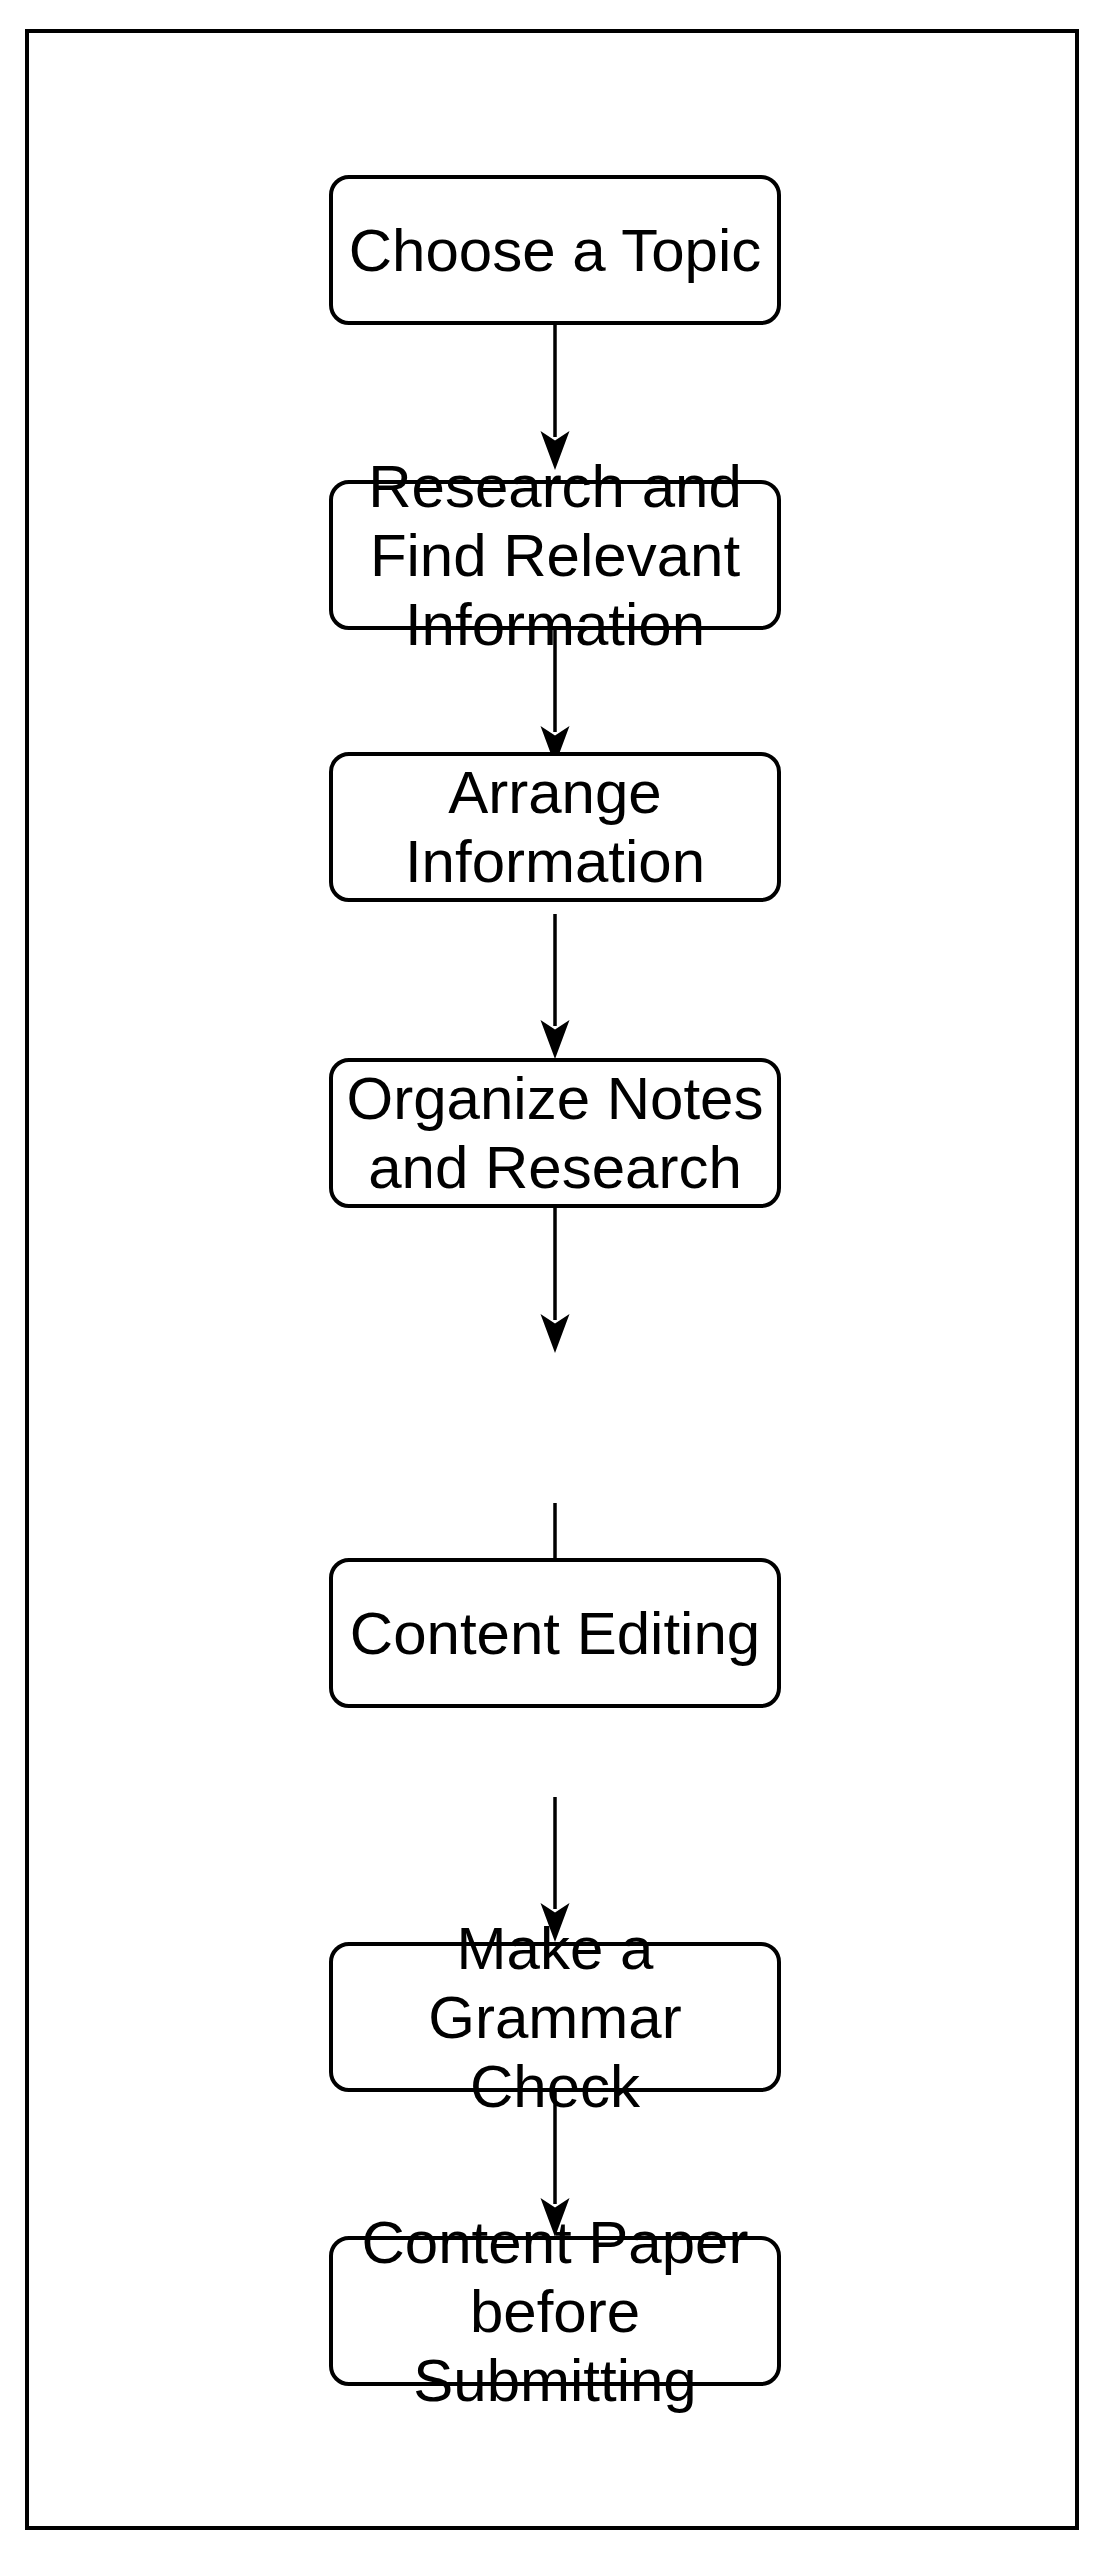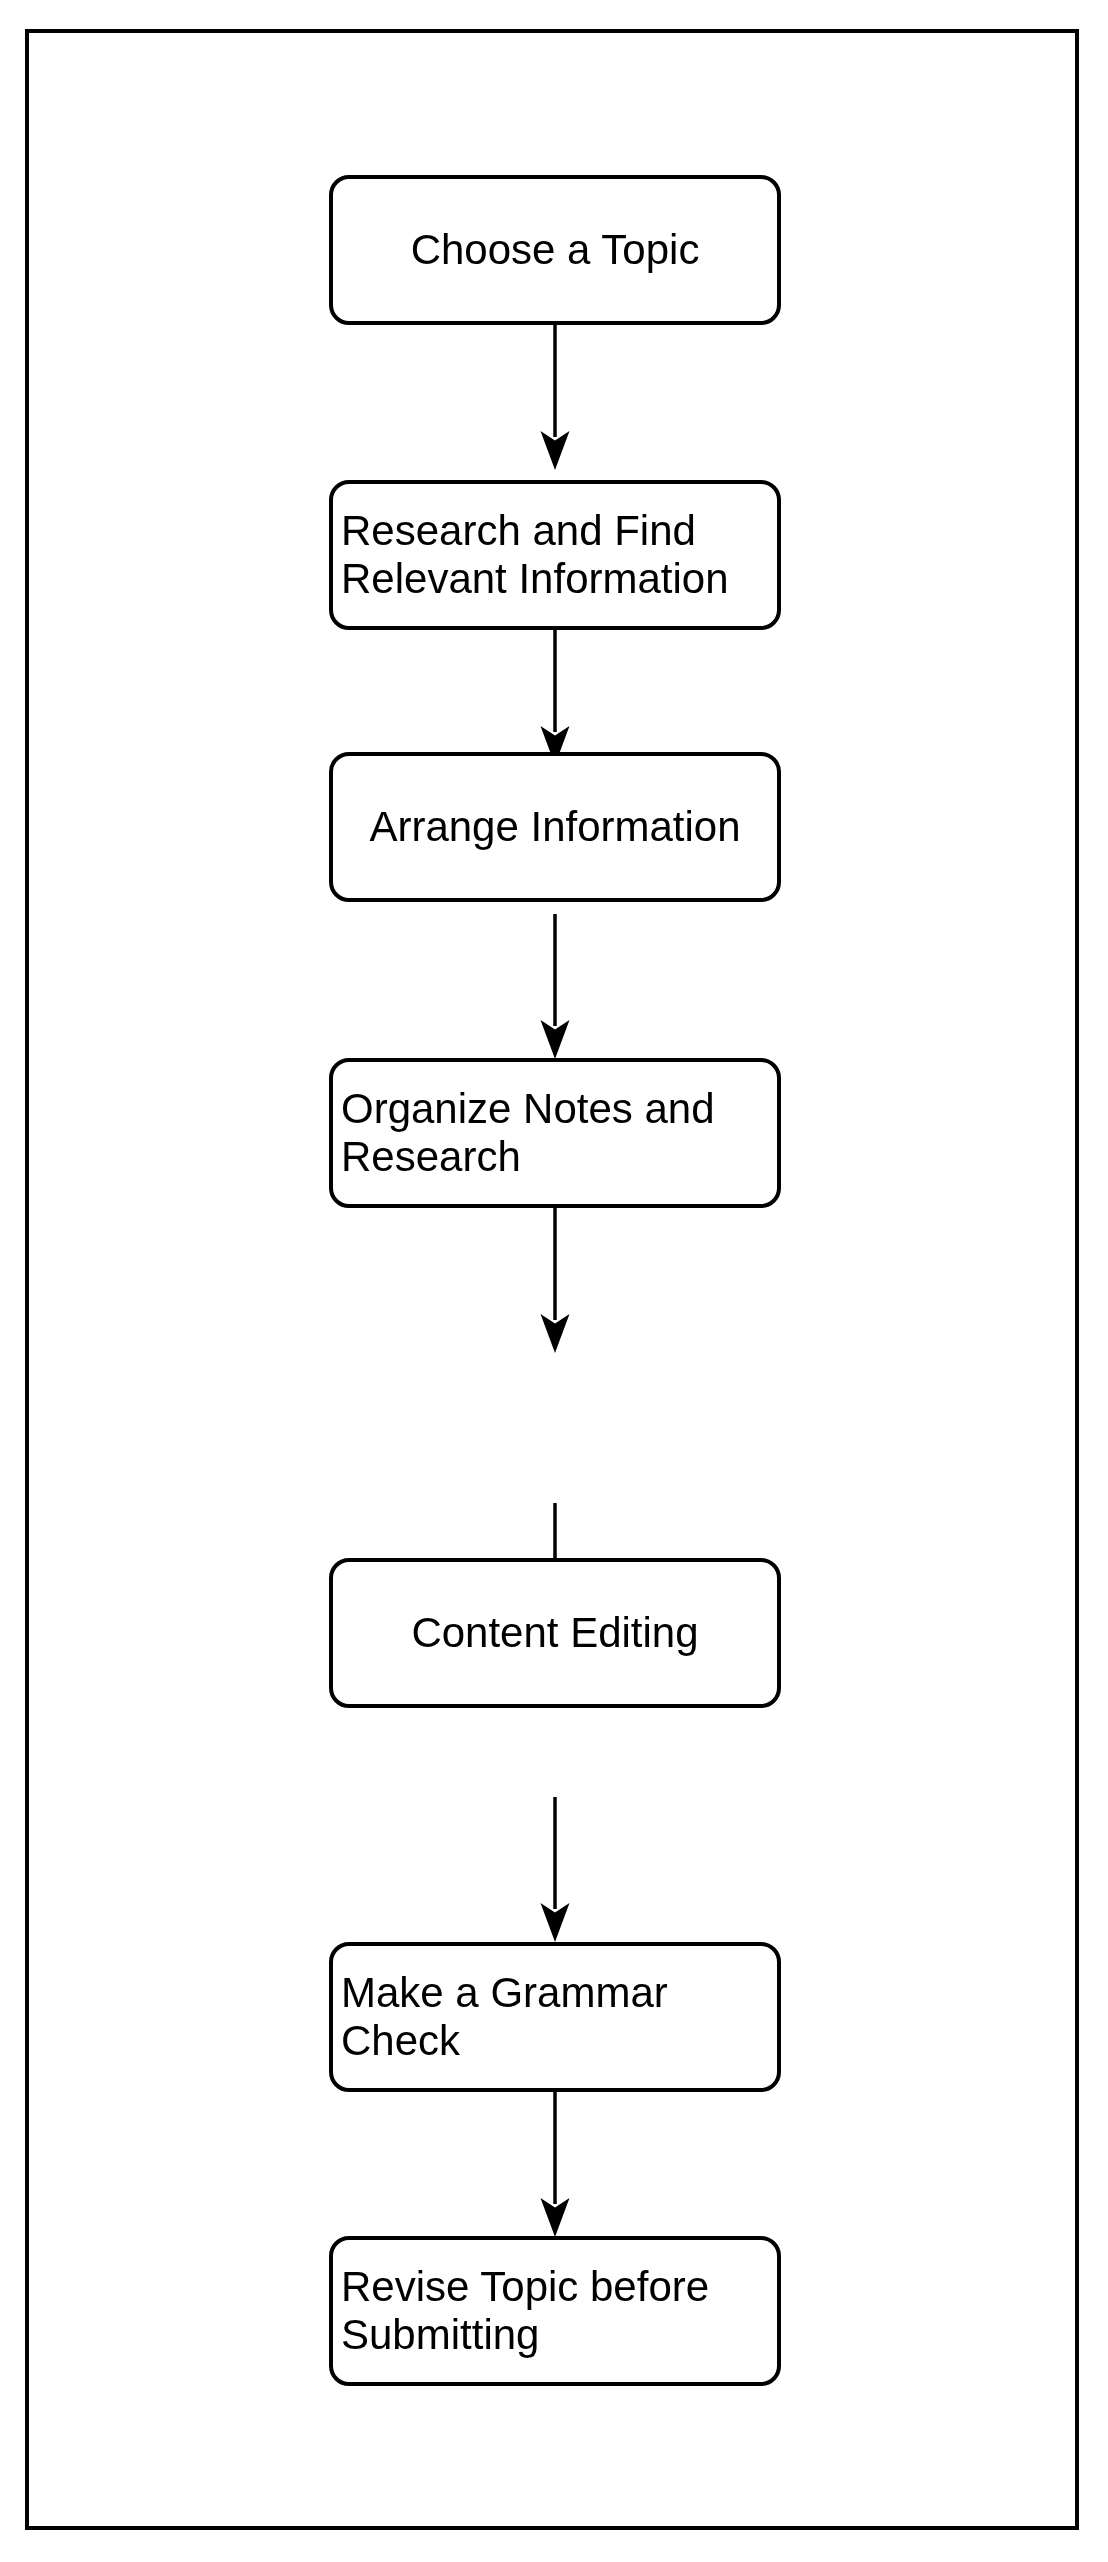--- a/index.html
+++ b/index.html
@@ -40,21 +40,22 @@
     border-radius: 20px;
     background: #ffffff;
     display: flex;
     align-items: center;
     justify-content: center;
     z-index: 2;
   }
   .step-label {
     display: block;
     padding: 0 8px;
-    font-size: 42px;
+    text-align: center;
+    font-size: 60px;
     line-height: 1.15;
     color: #000000;
   }
   .arrow {
     position: absolute;
     left: 533px;
     width: 44px;
     z-index: 1;
     display: block;
   }
@@ -120,16 +121,16 @@
   <div class="step" style="top:1942px">
     <span class="step-label">Make a Grammar Check</span>
   </div>
 
   <svg class="arrow" style="top:2092px" width="44" height="145" viewBox="0 0 44 145">
     <line x1="22" y1="0" x2="22" y2="112" stroke="#000000" stroke-width="3.5"></line>
     <polygon points="22,145 7.5,106 22,115.5 36.5,106" fill="#000000"></polygon>
   </svg>
 
   <div class="step" style="top:2236px">
-    <span class="step-label">Revise Topic before Submitting</span>
+    <span class="step-label">Content Paper before Submitting</span>
   </div>
 
 </div>
 
 </body></html>

